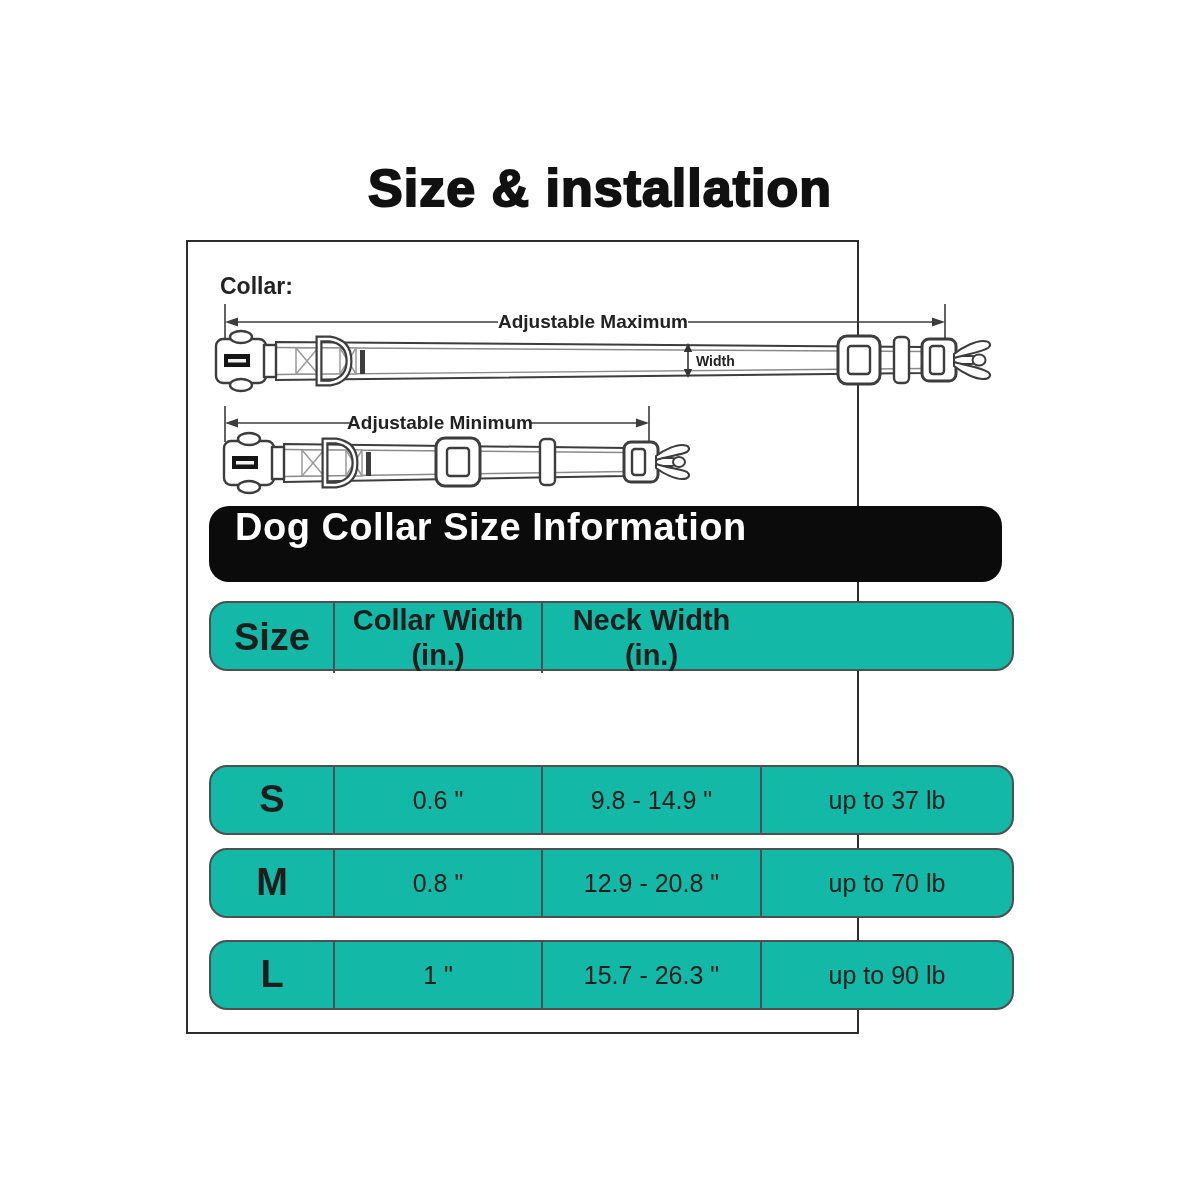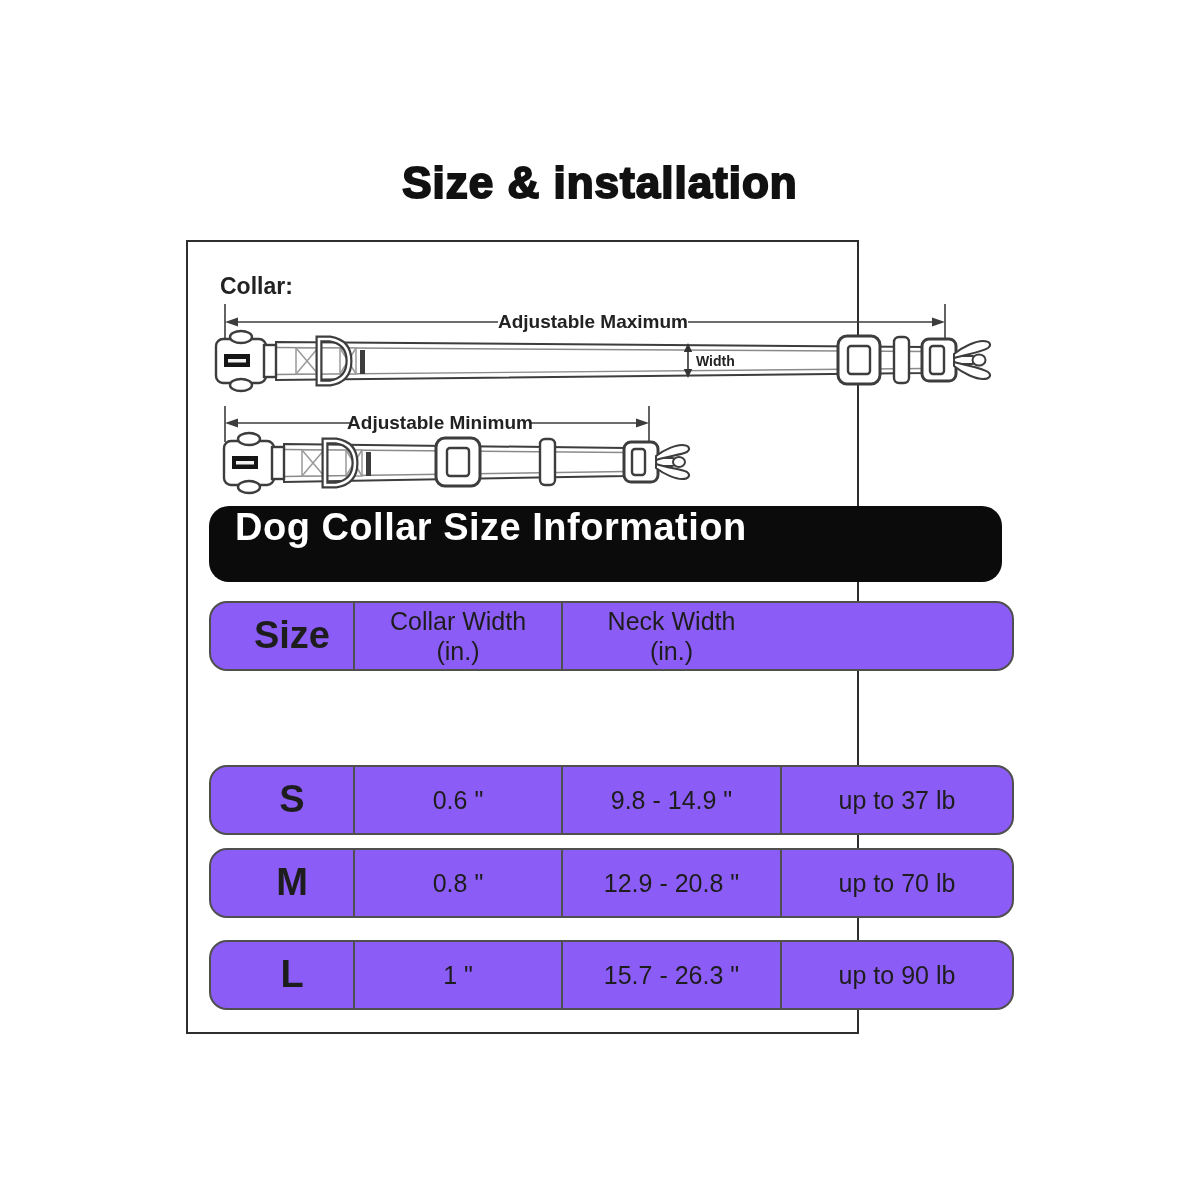--- a/index.html
+++ b/index.html
@@ -2,47 +2,47 @@
 <html><head>
 <meta charset="utf-8">
 <style>
   html,body { margin:0; padding:0; }
   body {
     width:1200px; height:1200px; background:#ffffff; position:relative;
     font-family:"Liberation Sans", sans-serif; color:#1d1d1d;
   }
   .title {
     position:absolute; top:158px; left:0; width:1200px; text-align:center;
-    font-size:44px; font-weight:900; letter-spacing:1px; color:#111;
+    font-size:52px; font-weight:900; letter-spacing:1px; color:#111;
     -webkit-text-stroke:2px #111;
   }
   .panel {
     position:absolute; left:186px; top:240px; width:673px; height:794px;
     border:2px solid #2e2e2e; box-sizing:border-box; background:#fff;
   }
   .diagram-svg { position:absolute; left:0; top:0; }
   svg text { font-family:"Liberation Sans", sans-serif; fill:#222; }
   .bar {
     position:absolute; left:21px; top:264px; width:793px; height:76px;
     background:#0b0b0b; border-radius:20px; box-sizing:border-box;
     display:flex; padding-left:26px;
     color:#ffffff; font-size:38px; font-weight:bold; letter-spacing:.5px;
   }
   .trow {
     position:absolute; left:21px; width:805px; height:70px;
     border:2px solid #4f4f4f; border-radius:18px; box-sizing:border-box;
-    background:#8b5cf6; display:grid; grid-template-columns:122px 208px 219px auto;padding-left:20px;
+    background:#14b8a6; display:grid; grid-template-columns:122px 208px 219px auto;
   }
   .cell {
     display:flex; flex-direction:column; align-items:center; justify-content:center;
     text-align:center; line-height:1.2;
   }
   .cell + .cell { border-left:2px solid #4f4f4f; }
   .hsize, .size-cell { font-size:38px; font-weight:bold; }
-  .hcell { font-size:25px; }
+  .hcell { font-size:29px;font-weight:bold; }
   .val-cell { font-size:25px; }
 </style>
 </head>
 <body>
 
 <div class="title">Size &amp; installation</div>
 
 <div class="panel">
 
   <svg class="diagram-svg" width="826" height="262" viewBox="0 0 826 262">

